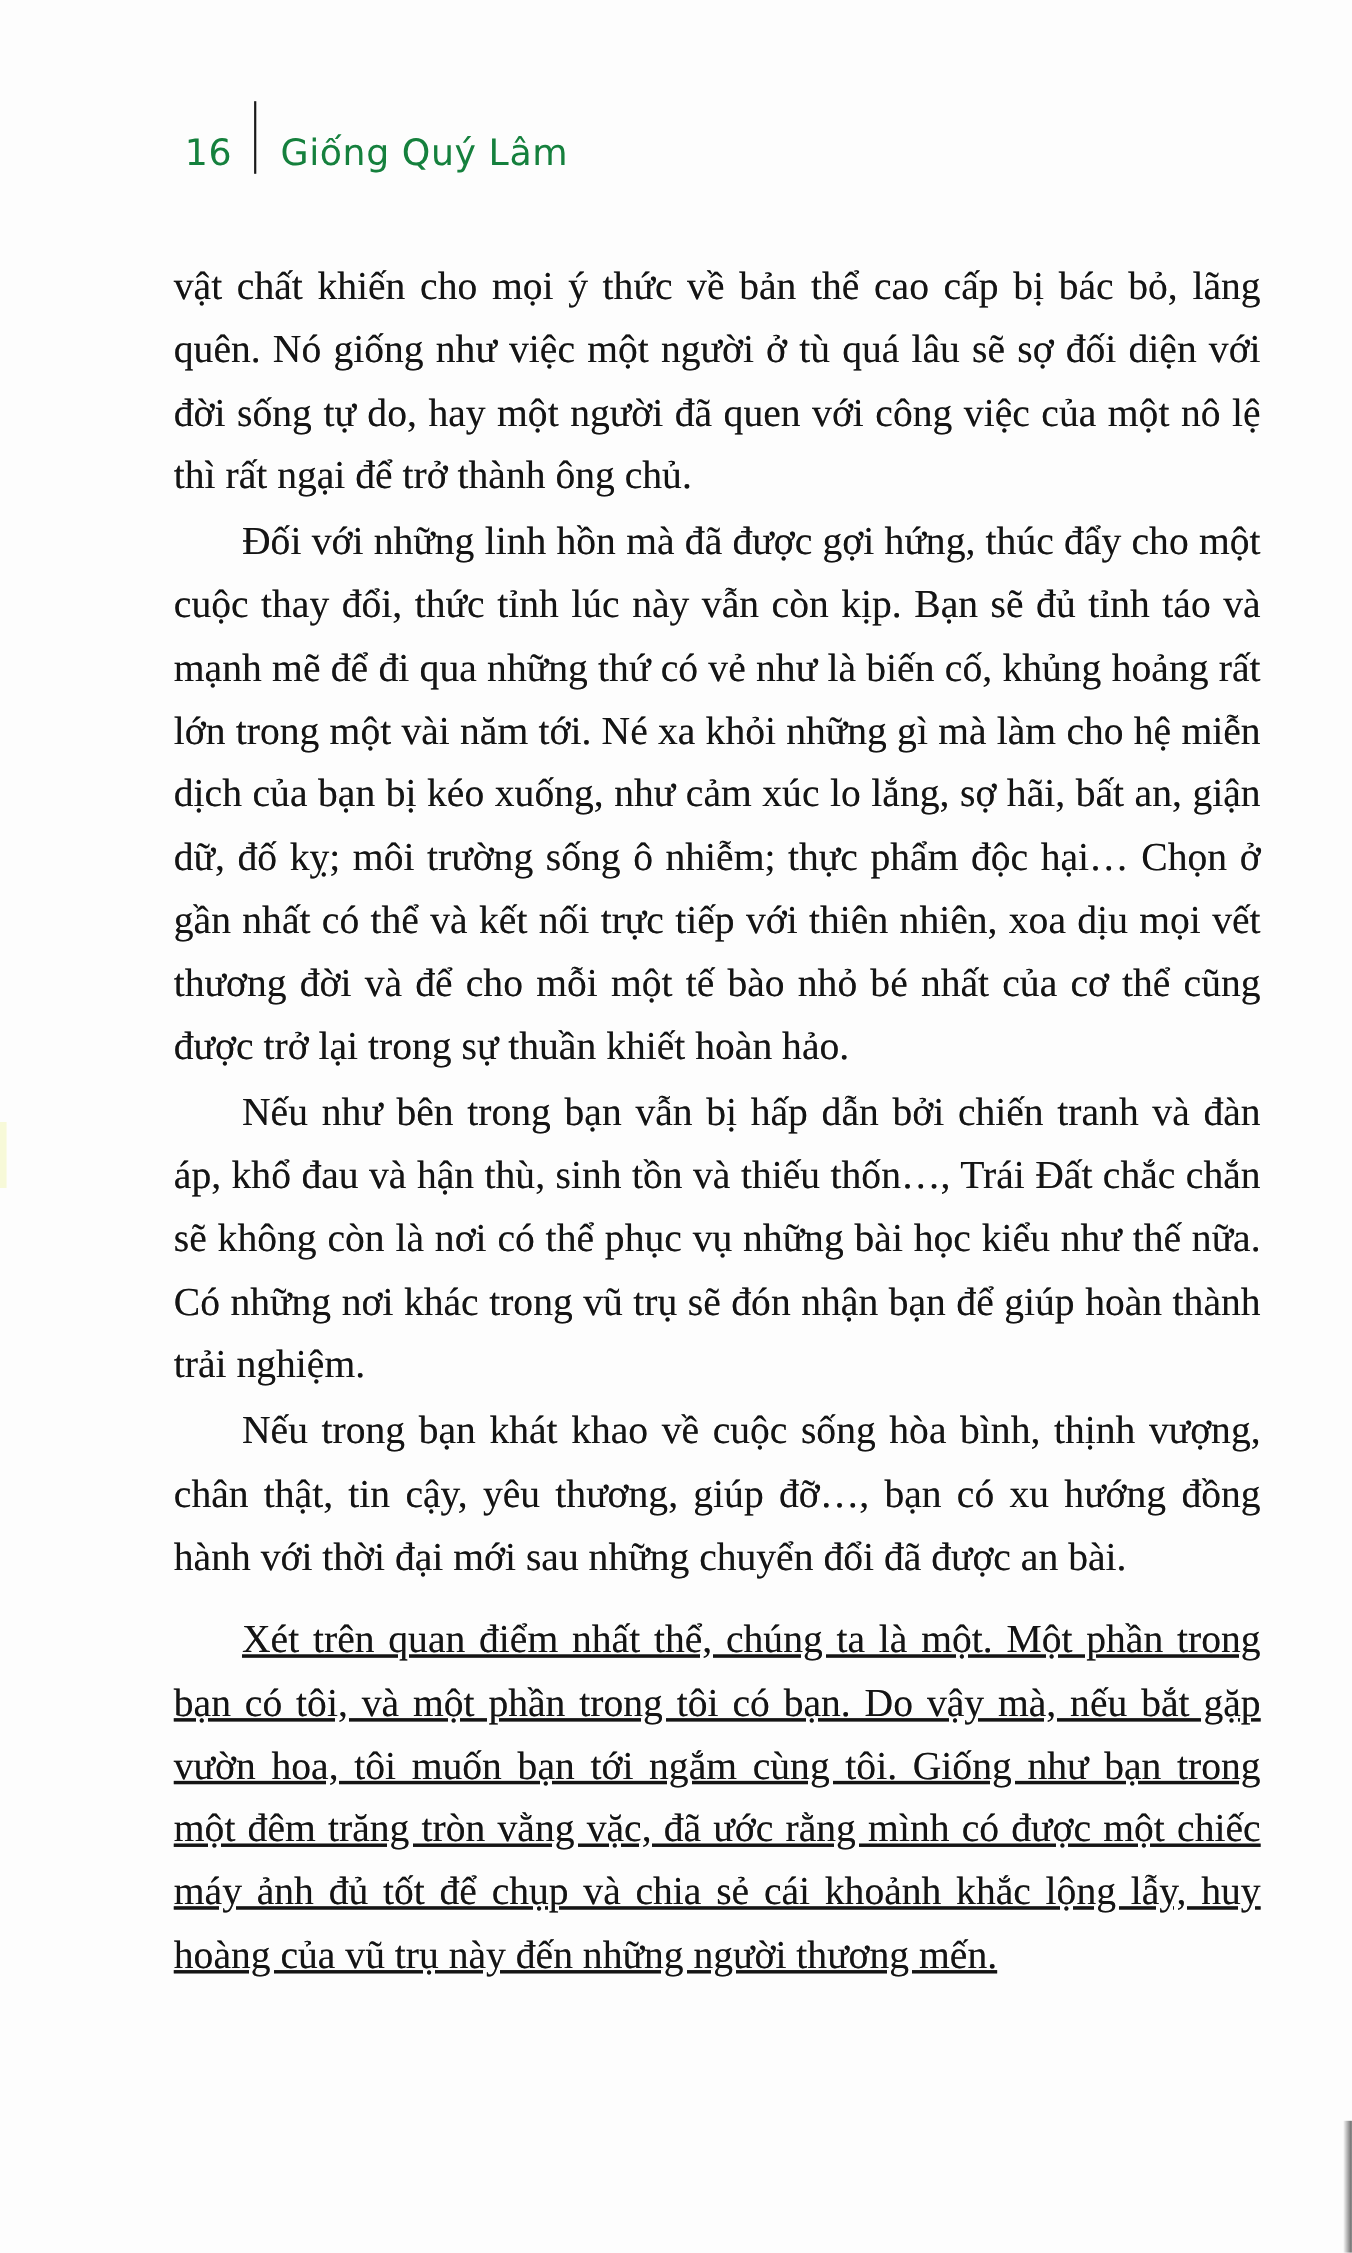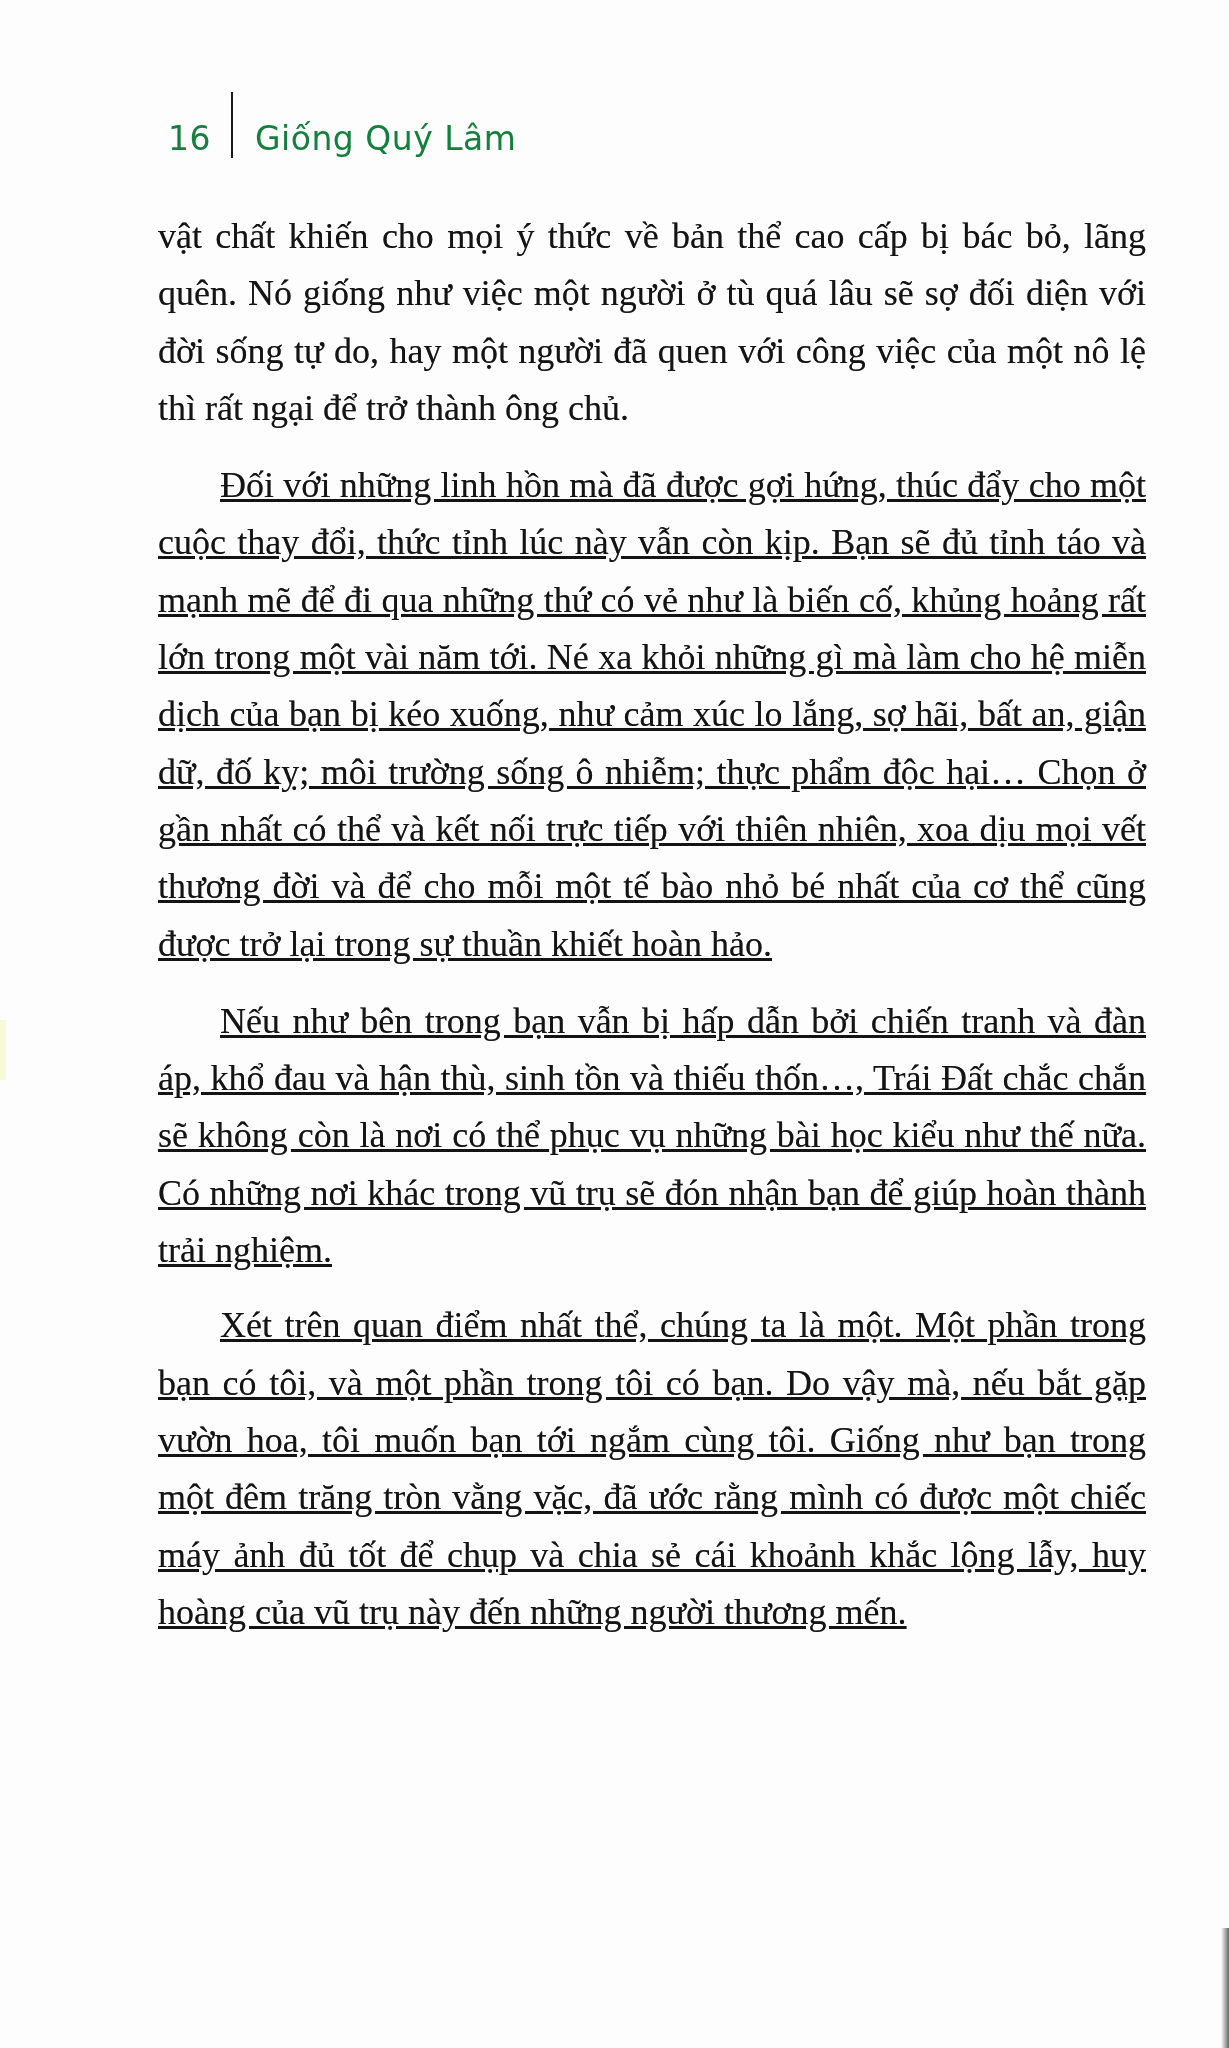--- a/index.html
+++ b/index.html
@@ -53,37 +53,36 @@
       height: 66px;
       background: #1a1a1a;
       margin: 0 22px 0 20px;
     }
     .running-head .author {
       font-weight: 400;
     }
     .body-text {
       position: absolute;
       left: 158px;
-      top: 208px;
+      top: 232px;
       width: 988px;
       font-size: 36px;
       line-height: 57.3px;
       text-align: justify;
       text-shadow: 0 0 0.6px rgba(0,0,0,0.5);
     }
     .body-text p {
       margin: 0;
       text-align: justify;
     }
     .body-text p.indent {
       text-indent: 62px;
     }
     .body-text p.gap {
-      margin-top: 20px;
-      text-decoration: underline;
+      margin-top: 3px;
     }
     .body-text p.gap-big {
       margin-top: 18px;
       text-decoration: underline;
     }
   </style>
 </head>
 <body>
 
 <div class="page-tint-left"></div>
@@ -92,14 +91,15 @@
 <header class="running-head">
   <span class="page-number">16</span>
   <span class="divider"></span>
   <span class="author">Giống Quý Lâm</span>
 </header>
 
 <main class="body-text">
   <p class="">vật chất khiến cho mọi ý thức về bản thể cao cấp bị bác bỏ, lãng quên. Nó giống như việc một người ở tù quá lâu sẽ sợ đối diện với đời sống tự do, hay một người đã quen với công việc của một nô lệ thì rất ngại để trở thành ông chủ.</p>
   <p class="indent gap">Đối với những linh hồn mà đã được gợi hứng, thúc đẩy cho một cuộc thay đổi, thức tỉnh lúc này vẫn còn kịp. Bạn sẽ đủ tỉnh táo và mạnh mẽ để đi qua những thứ có vẻ như là biến cố, khủng hoảng rất lớn trong một vài năm tới. Né xa khỏi những gì mà làm cho hệ miễn dịch của bạn bị kéo xuống, như cảm xúc lo lắng, sợ hãi, bất an, giận dữ, đố kỵ; môi trường sống ô nhiễm; thực phẩm độc hại… Chọn ở gần nhất có thể và kết nối trực tiếp với thiên nhiên, xoa dịu mọi vết thương đời và để cho mỗi một tế bào nhỏ bé nhất của cơ thể cũng được trở lại trong sự thuần khiết hoàn hảo.</p>
   <p class="indent gap">Nếu như bên trong bạn vẫn bị hấp dẫn bởi chiến tranh và đàn áp, khổ đau và hận thù, sinh tồn và thiếu thốn…, Trái Đất chắc chắn sẽ không còn là nơi có thể phục vụ những bài học kiểu như thế nữa. Có những nơi khác trong vũ trụ sẽ đón nhận bạn để giúp hoàn thành trải nghiệm.</p>
+  <p class="indent gap">Nếu trong bạn khát khao về cuộc sống hòa bình, thịnh vượng, chân thật, tin cậy, yêu thương, giúp đỡ…, bạn có xu hướng đồng hành với thời đại mới sau những chuyển đổi đã được an bài.</p>
   <p class="indent gap-big">Xét trên quan điểm nhất thể, chúng ta là một. Một phần trong bạn có tôi, và một phần trong tôi có bạn. Do vậy mà, nếu bắt gặp vườn hoa, tôi muốn bạn tới ngắm cùng tôi. Giống như bạn trong một đêm trăng tròn vằng vặc, đã ước rằng mình có được một chiếc máy ảnh đủ tốt để chụp và chia sẻ cái khoảnh khắc lộng lẫy, huy hoàng của vũ trụ này đến những người thương mến.</p>
 </main>
 
 </body></html>

